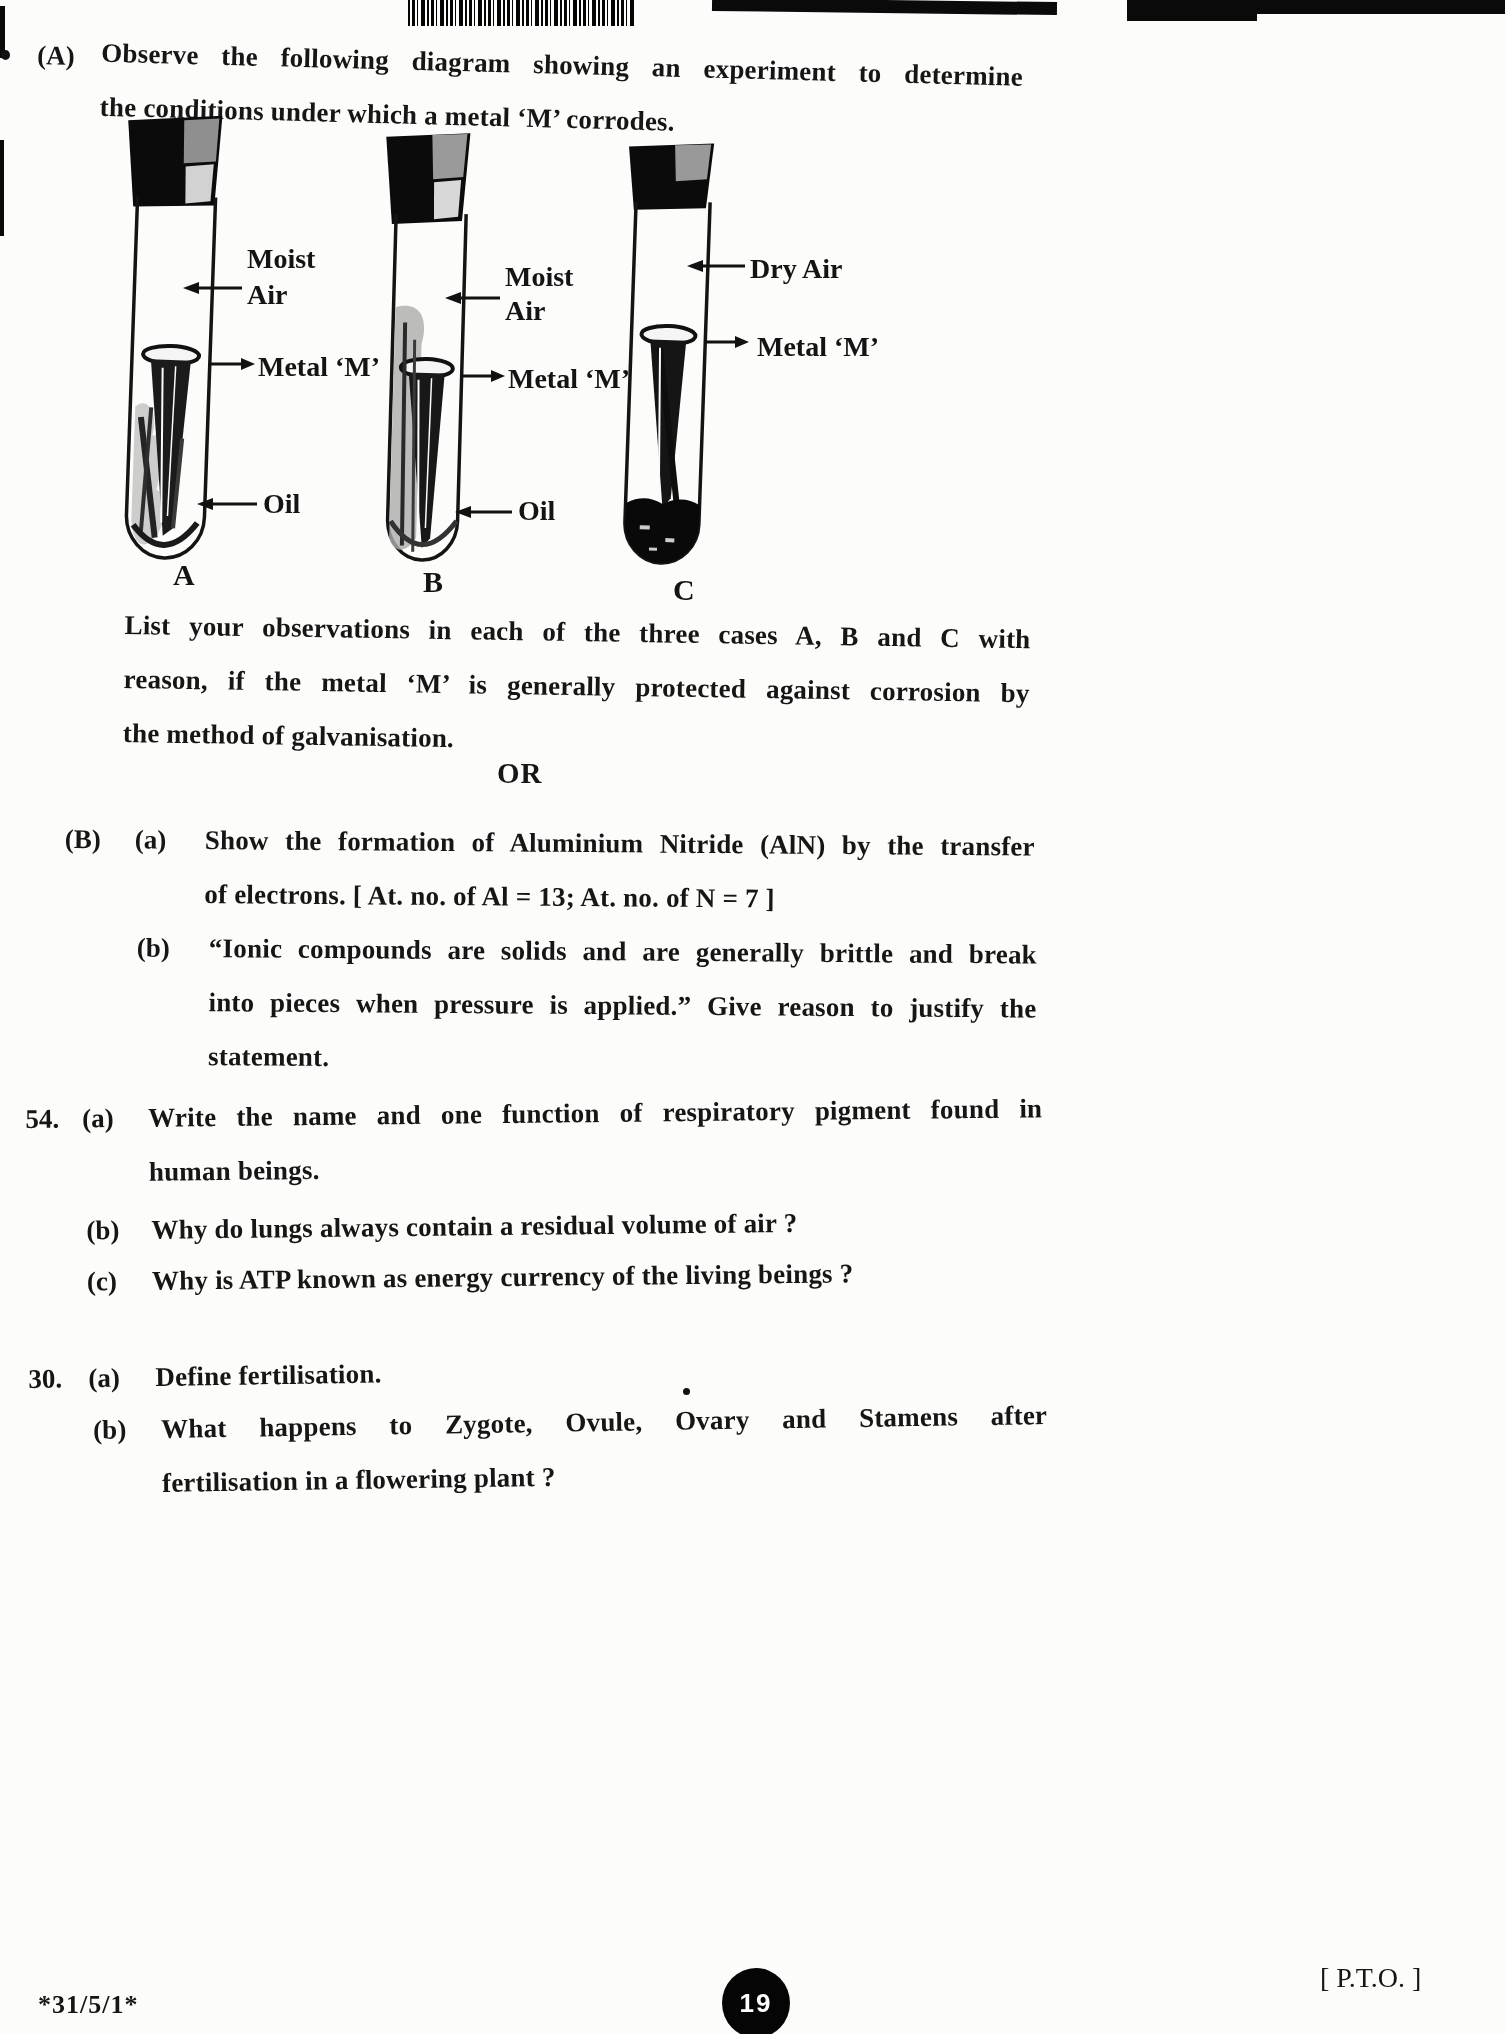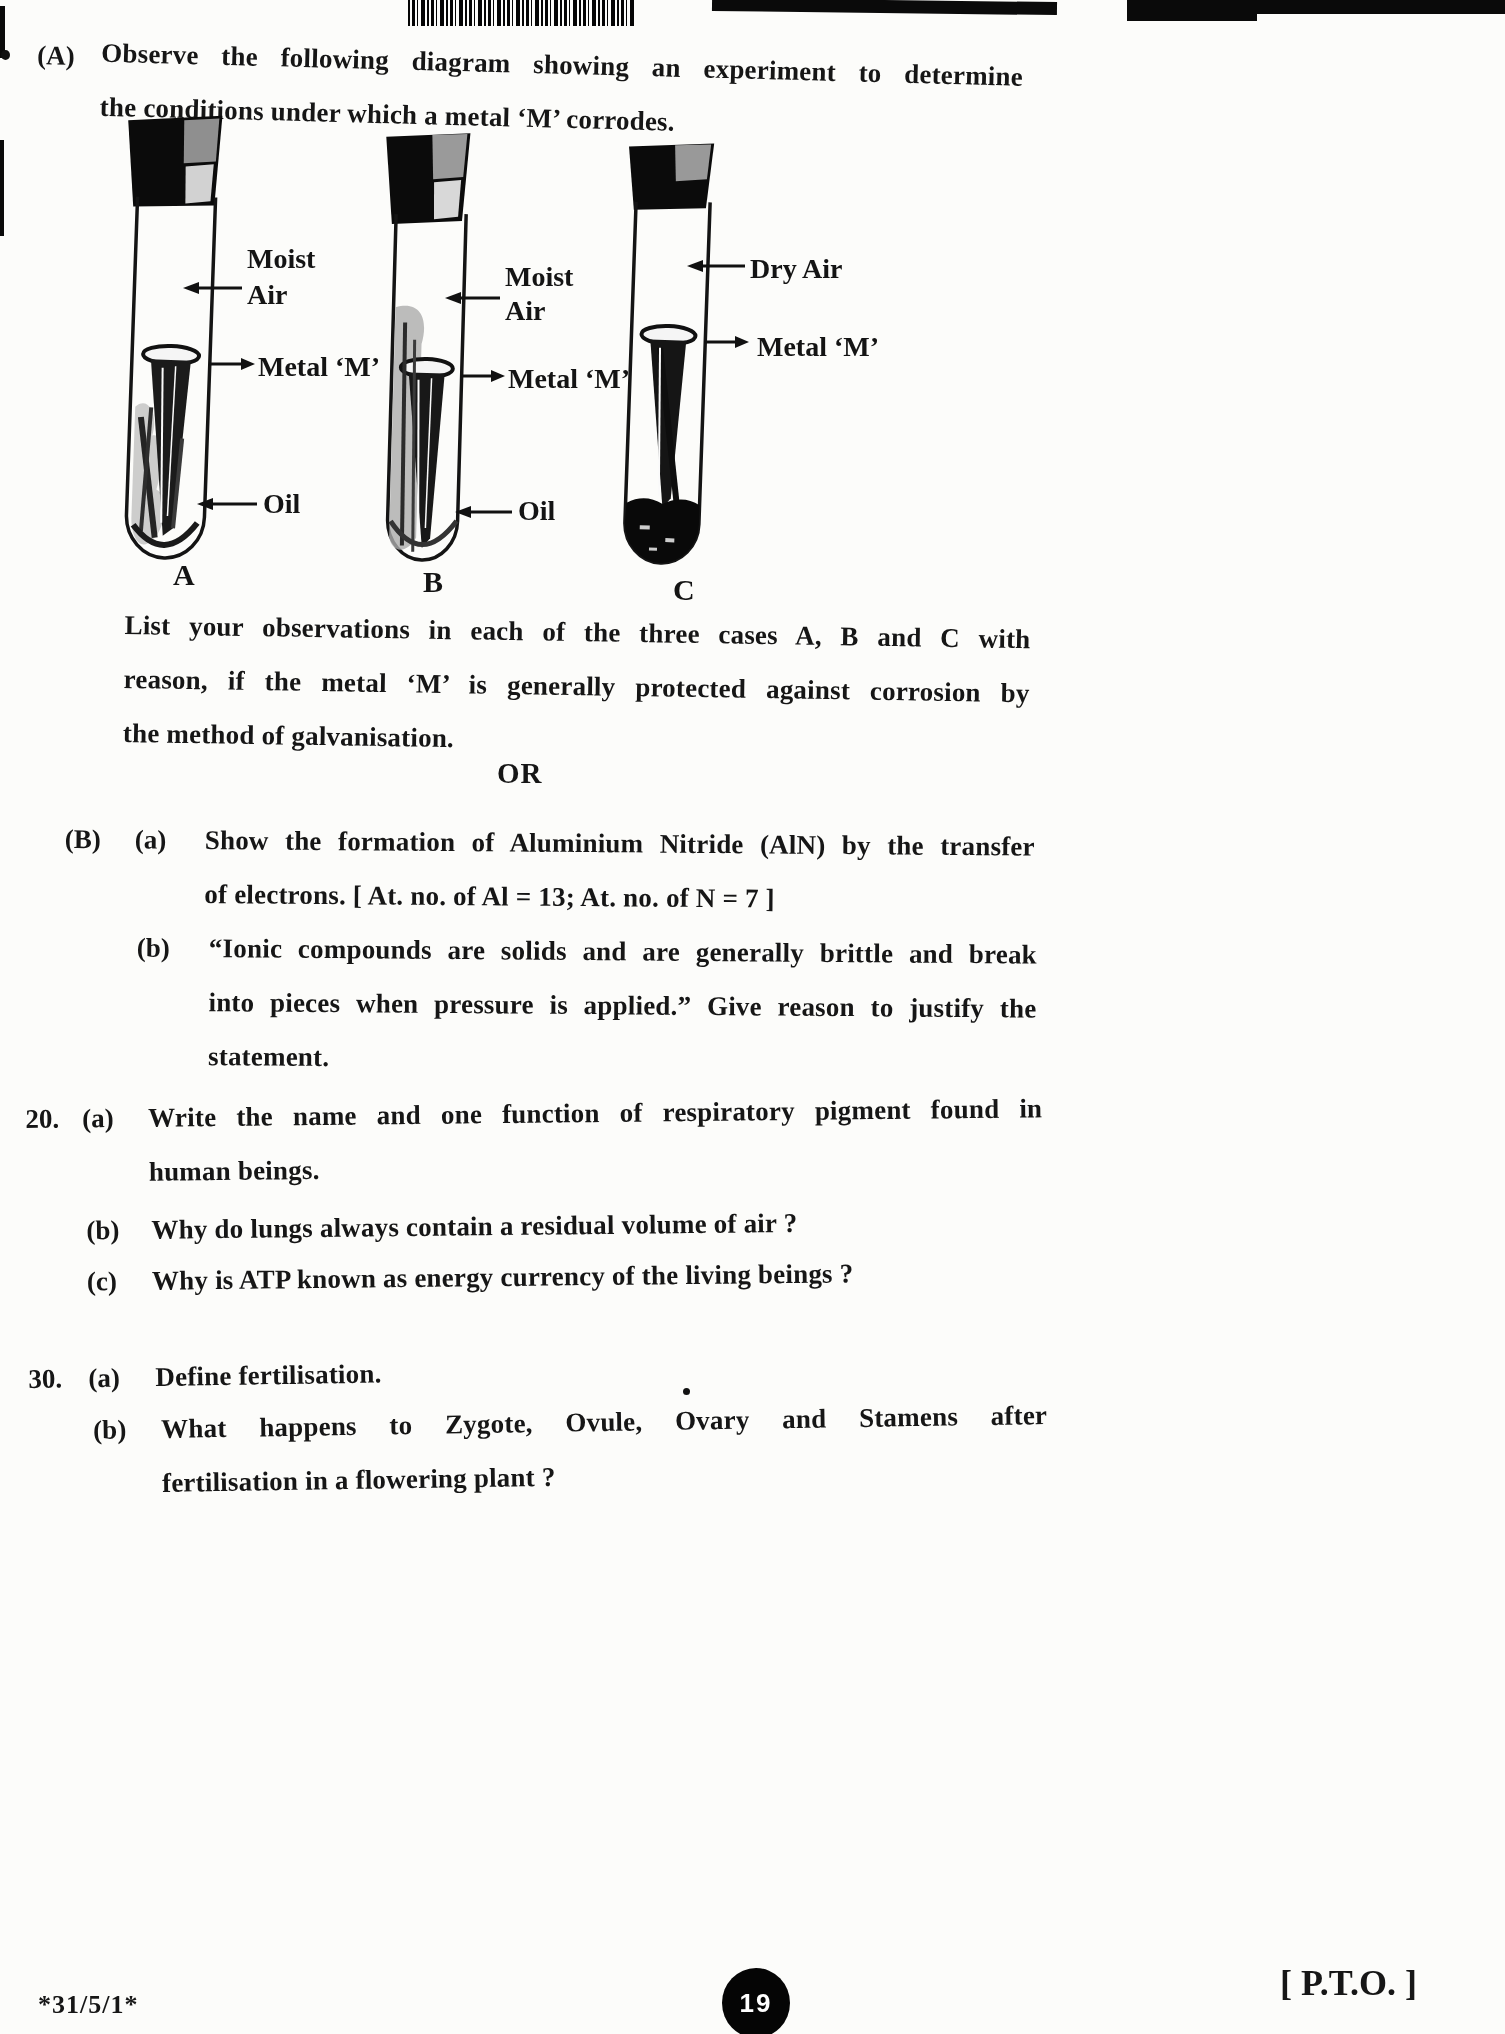--- a/index.html
+++ b/index.html
@@ -24,21 +24,21 @@
     width:228px; height:26px;
     background:
       repeating-linear-gradient(90deg,
         #050505 0 2px, #fcfcfa 2px 4px,
         #050505 4px 7px, #fcfcfa 7px 9px,
         #050505 9px 10px, #fcfcfa 10px 13px,
         #050505 13px 17px, #fcfcfa 17px 19px);
   }
   .smudge { background:#0a0a0a; }
   .footer-code { font-size:26px; font-weight:700; letter-spacing:1px; white-space:nowrap; }
-  .pto { font-size:36px; font-weight:700; white-space:nowrap; }
+  .pto { font-size:28px; font-weight:400; white-space:nowrap;margin-left:40px; }
   .page-badge {
     width:68px; height:70px; border-radius:50%;
     background:#050505; color:#fff;
     display:flex; align-items:center; justify-content:center;
     font-family:"Liberation Sans", sans-serif;
     font-size:26px; font-weight:700; letter-spacing:2px;
   }
   .dot { background:#111; border-radius:50%; }
   svg text {
     font-family:"Liberation Serif", serif;
@@ -161,21 +161,21 @@
     </div>
     <span class="abs qlabel" style="left:73px; top:108px;">(b)</span>
     <div class="abs" style="left:145px; top:108px; width:828px;">
       <div class="jline">“Ionic compounds are solids and are generally brittle and break</div>
       <div class="jline">into pieces when pressure is applied.” Give reason to justify the</div>
       <div class="line">statement.</div>
     </div>
   </div>
 
   <div class="abs" style="left:25px; top:1092px; width:1060px; transform:rotate(-.6deg); transform-origin:0 0;">
-    <span class="abs qlabel" style="left:0; top:0;">20.</span>
+    <span class="abs qlabel" style="left:0; top:0;">54.</span>
     <span class="abs qlabel" style="left:57px; top:0;">(a)</span>
     <div class="abs" style="left:123px; top:0; width:894px;">
       <div class="jline">Write the name and one function of respiratory pigment found in</div>
       <div class="line">human beings.</div>
     </div>
     <span class="abs qlabel" style="left:60px; top:112px;">(b)</span>
     <div class="abs line" style="left:125px; top:112px;">Why do lungs always contain a residual volume of air ?</div>
     <span class="abs qlabel" style="left:60px; top:163px;">(c)</span>
     <div class="abs line" style="left:125px; top:163px;">Why is ATP known as energy currency of the living beings ?</div>
   </div>

